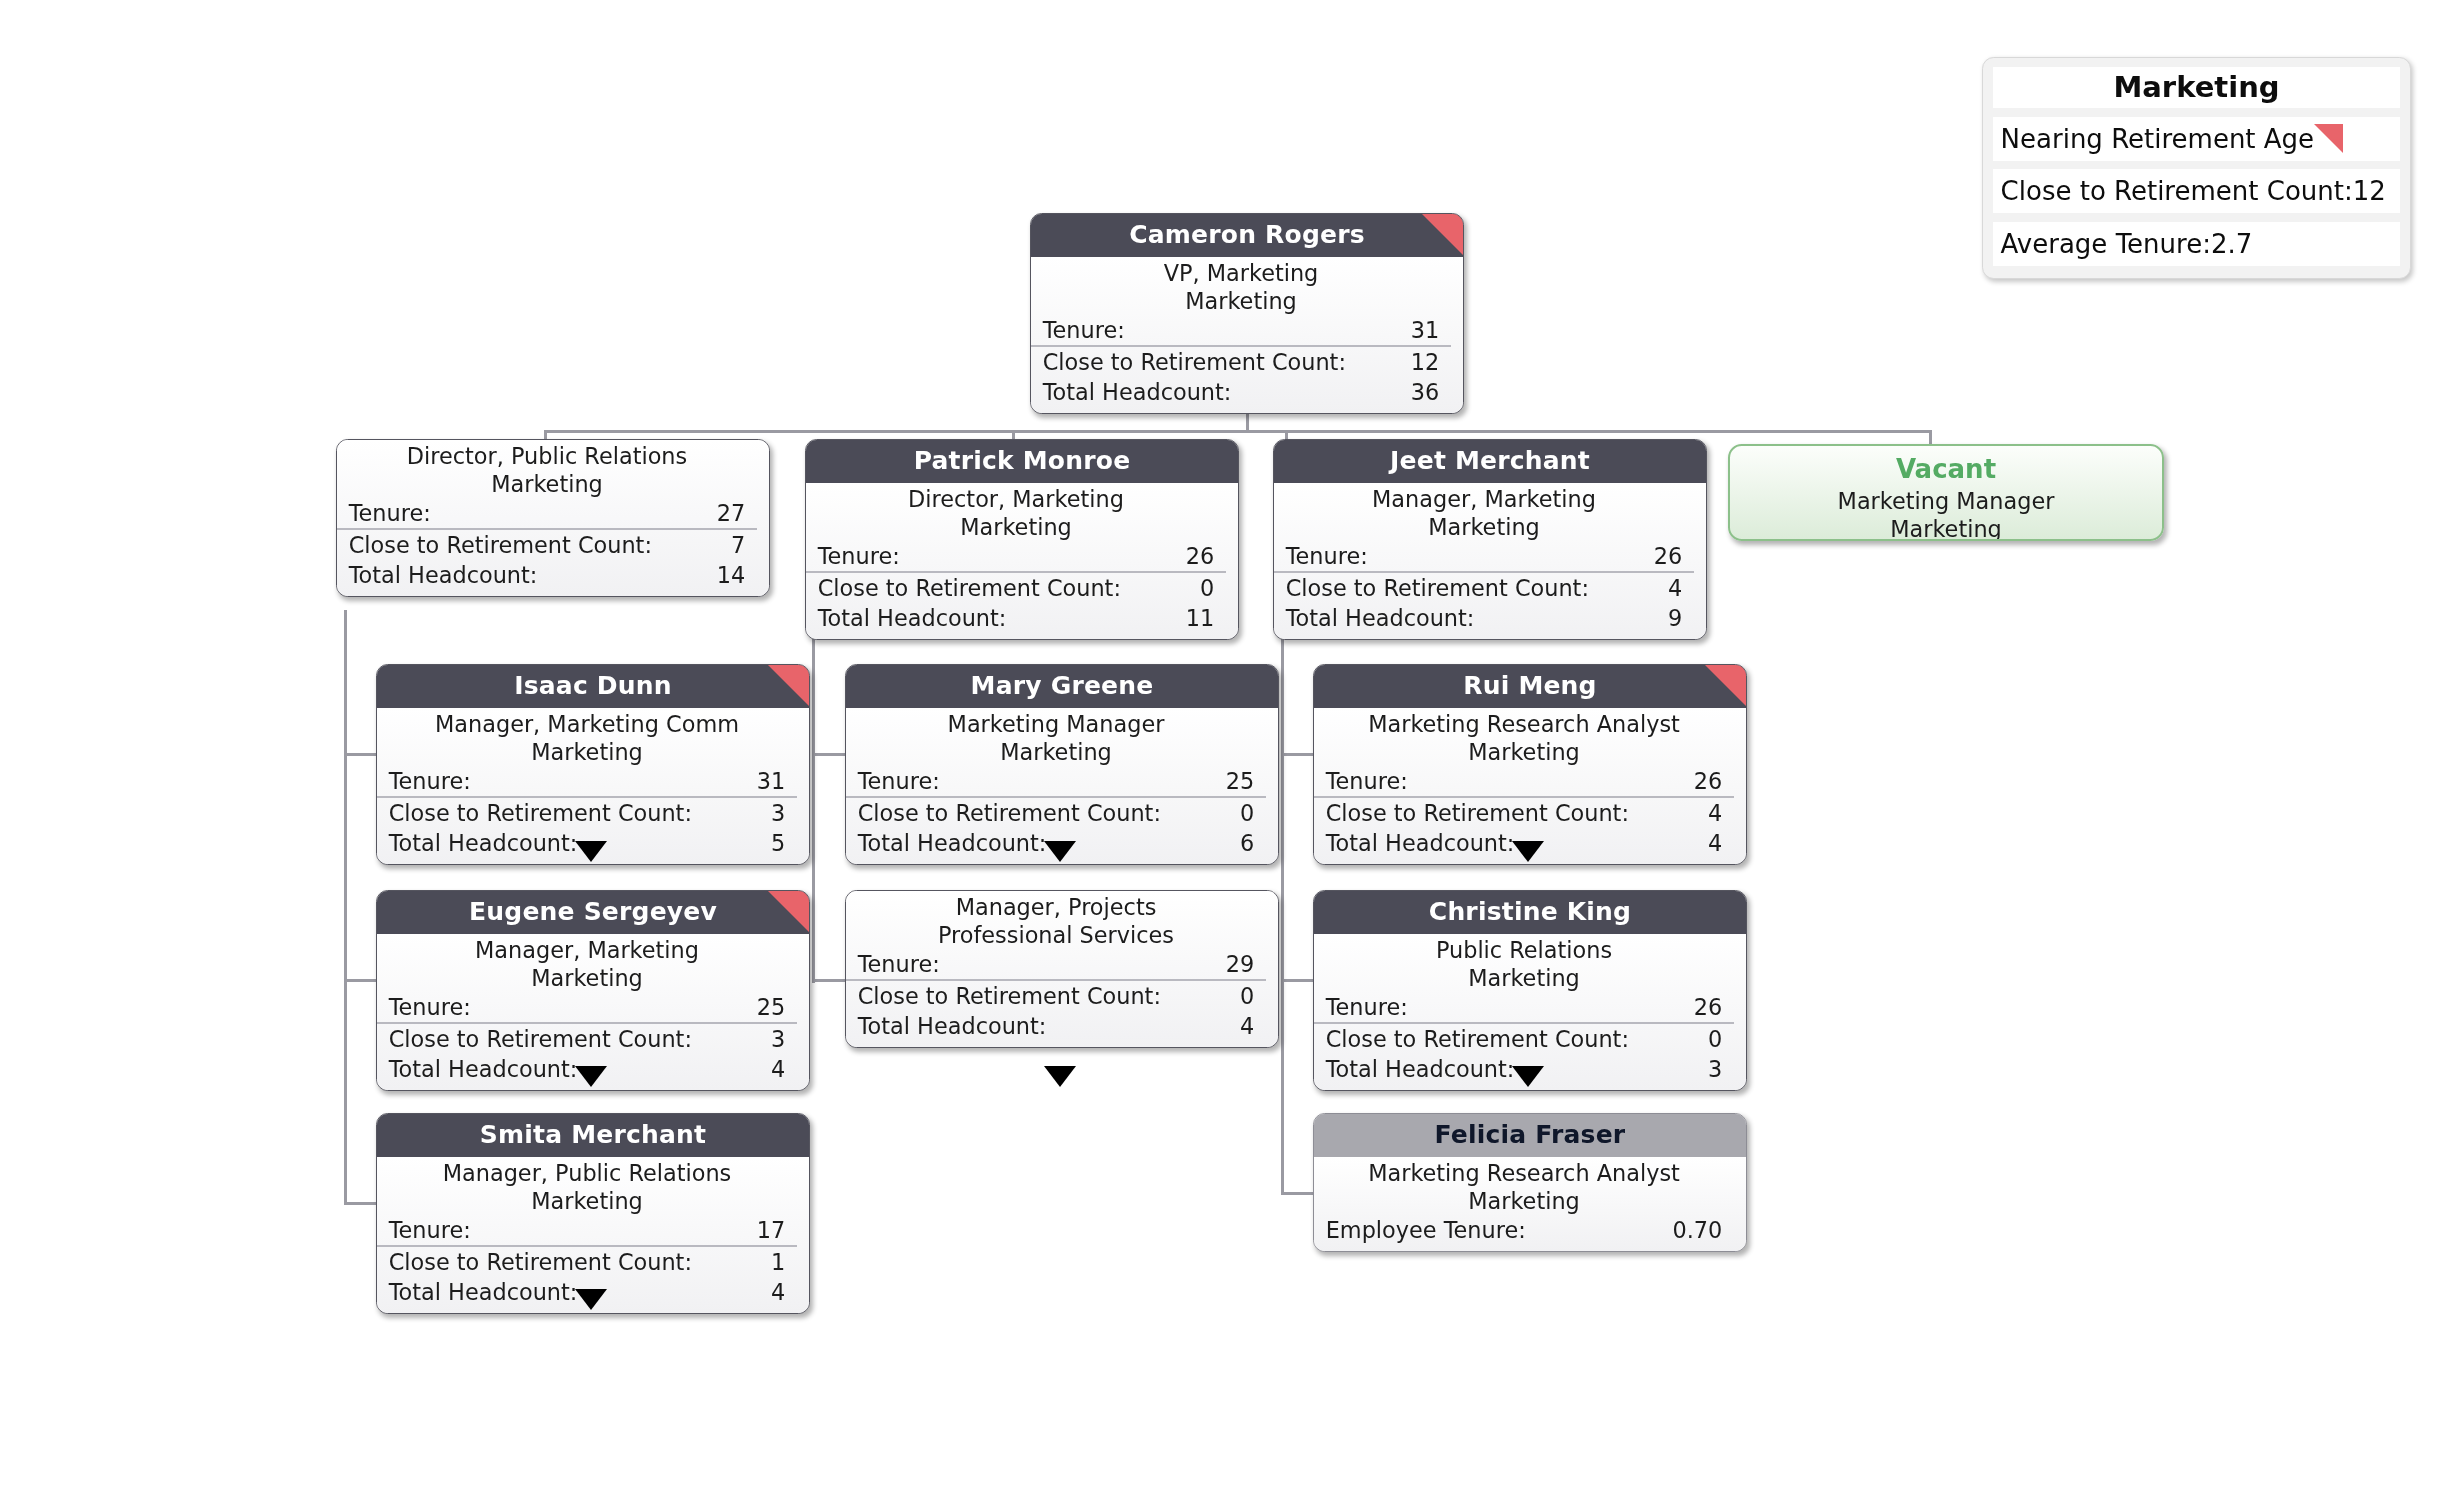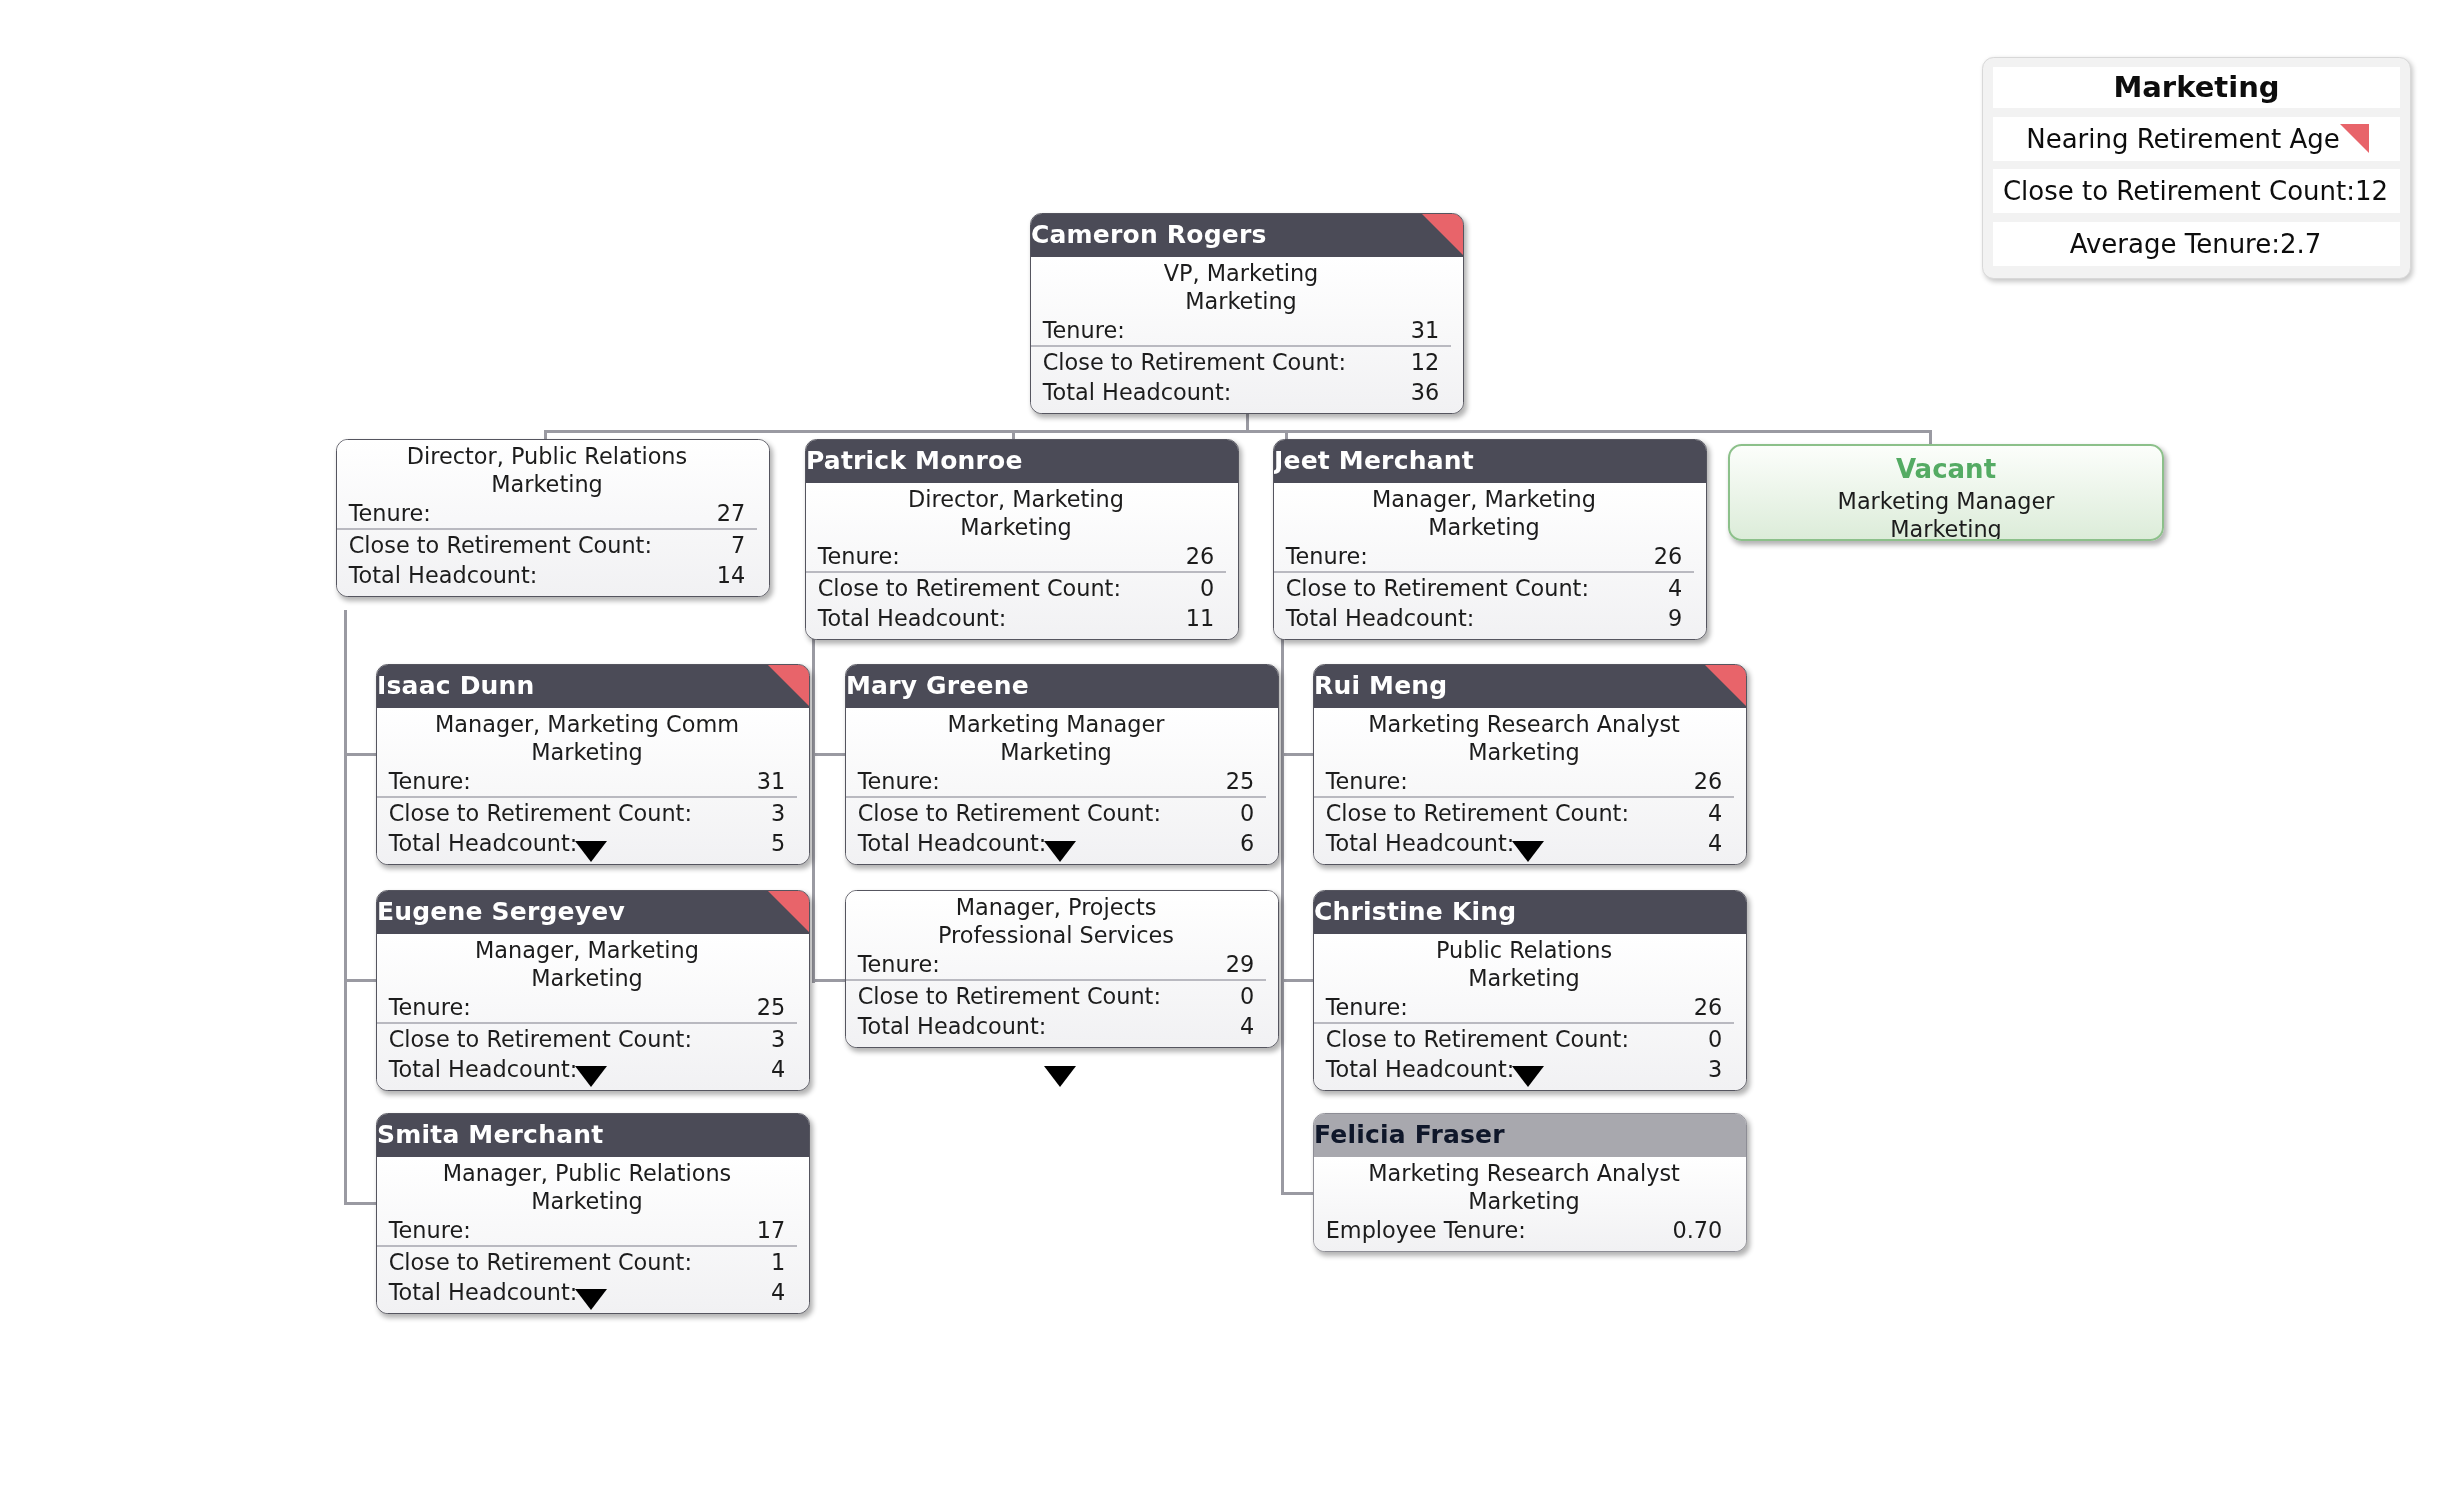--- a/index.html
+++ b/index.html
@@ -48,21 +48,21 @@
     overflow: hidden;
     z-index: 3;
     border: 1px solid #55555f;
   }
   .node .hdr {
     position: relative;
     background: #4b4b57;
     color: #ffffff;
     font-weight: bold;
     font-size: 25px;
-    text-align: left;
+    text-align: center;
     line-height: 33px;
     padding: 3.9px 0 5.9px 0;
     letter-spacing: 0.2px;
     overflow: hidden;
   }
   .node.leaf-grey { border-color: #8d8d95; }
   .node.leaf-grey .hdr {
     background: #a8a8ae;
     color: #0f172a;
   }
@@ -132,21 +132,21 @@
     text-align: center;
     font-weight: bold;
     font-size: 29px;
     line-height: 41px;
     color: #0d0d0d;
   }
   #legend .lg-row {
     background: #ffffff;
     margin-top: 8.8px;
     display: flex;
-    justify-content: center;
+    justify-content: flex-start;
     align-items: center;
     font-size: 26px;
     line-height: 44px;
     color: #0d0d0d;
     padding: 0 3.9px 0 7.8px;
     position: relative;
     white-space: nowrap;
   }
   #legend .lg-row .lg-val { padding-right: 5.9px; }
   .lg-flag {

